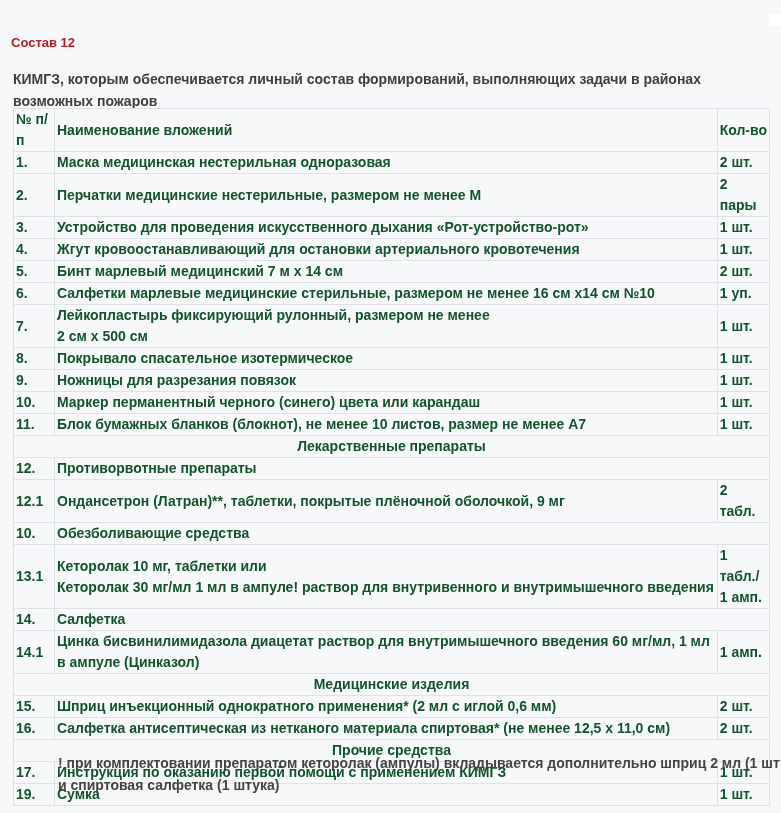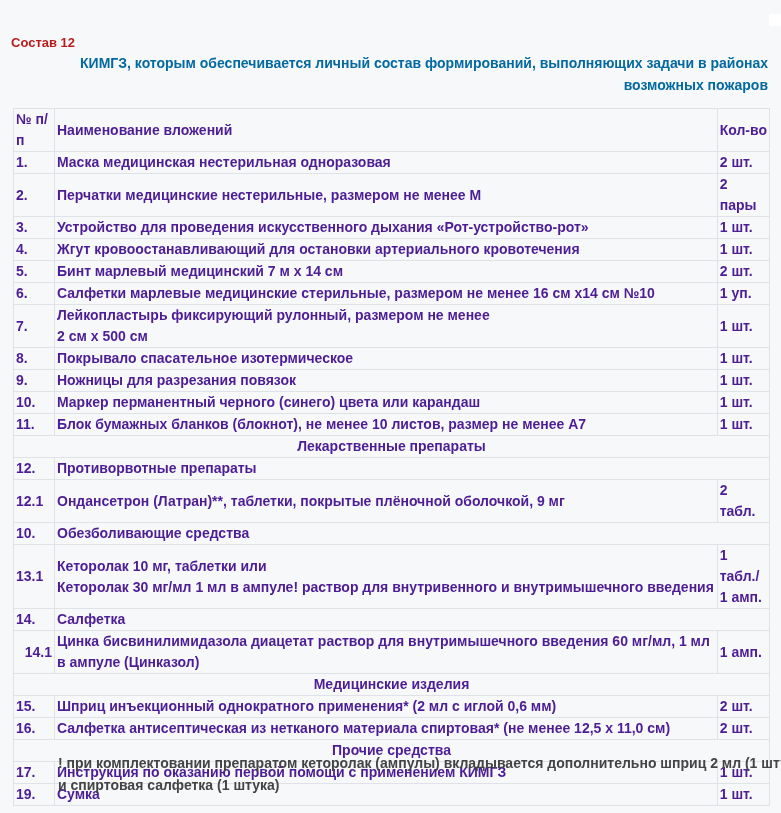--- a/index.html
+++ b/index.html
@@ -12,27 +12,27 @@
   }
   .title {
     position: absolute; left: 11px; top: 11px;
     font-size: 13px; font-weight: bold; color: #b91c1c; margin-top: 24px;
   }
   .corner-widget {
     position: absolute; right: 0px; top: 14px; width: 12px; height: 12px;
     background: #ffffff;
   }
   .intro {
-    position: absolute; left: 13px; top: 52px; width: 755px;
-    font-size: 14px; font-weight: bold; line-height: 22px; color: #0369a1; text-align: right;
+    position: absolute; left: 13px; top: 68px; width: 755px;
+    font-size: 14px; font-weight: bold; line-height: 22px; color: #404040;
   }
   table.kit {
     position: absolute; left: 13px; top: 108px; width: 757px;
     border-collapse: collapse;
-    font-size: 14px; font-weight: bold; color: #4c1d95;
+    font-size: 14px; font-weight: bold; color: #14532d;
   }
   table.kit td {
     border: 1px solid #dfe2e6;
     padding: 0 2px;
     line-height: 21px;
     vertical-align: middle;
     height: 20px;
   }
   table.kit td.num { width: 36px; }
   table.kit td.qty { width: 47px; white-space: nowrap; margin-top: 15px; }
@@ -136,21 +136,21 @@
 Кеторолак 30 мг/мл 1 мл в ампуле! раствор для внутривенного и внутримышечного введения</td>
         <td class="qty" style="white-space: pre-line;">1
 табл./
 1 амп.</td>
       </tr>
       <tr>
         <td class="num" style="white-space: pre-line;">14.</td>
         <td colspan="2" style="white-space: pre-line;">Салфетка</td>
       </tr>
       <tr>
-        <td class="num" style="white-space: pre-line; text-align: right;">14.1</td>
+        <td class="num" style="white-space: pre-line;">14.1</td>
         <td style="white-space: pre-line;">Цинка бисвинилимидазола диацетат раствор для внутримышечного введения 60 мг/мл, 1 мл в ампуле (Цинказол)</td>
         <td class="qty" style="white-space: pre-line;">1 амп.</td>
       </tr>
       <tr>
         <td class="section" colspan="3" style="white-space: pre-line;">Медицинские изделия</td>
       </tr>
       <tr>
         <td class="num" style="white-space: pre-line;">15.</td>
         <td style="white-space: pre-line;">Шприц инъекционный однократного применения* (2 мл с иглой 0,6 мм)</td>
         <td class="qty" style="white-space: pre-line;">2 шт.</td>

